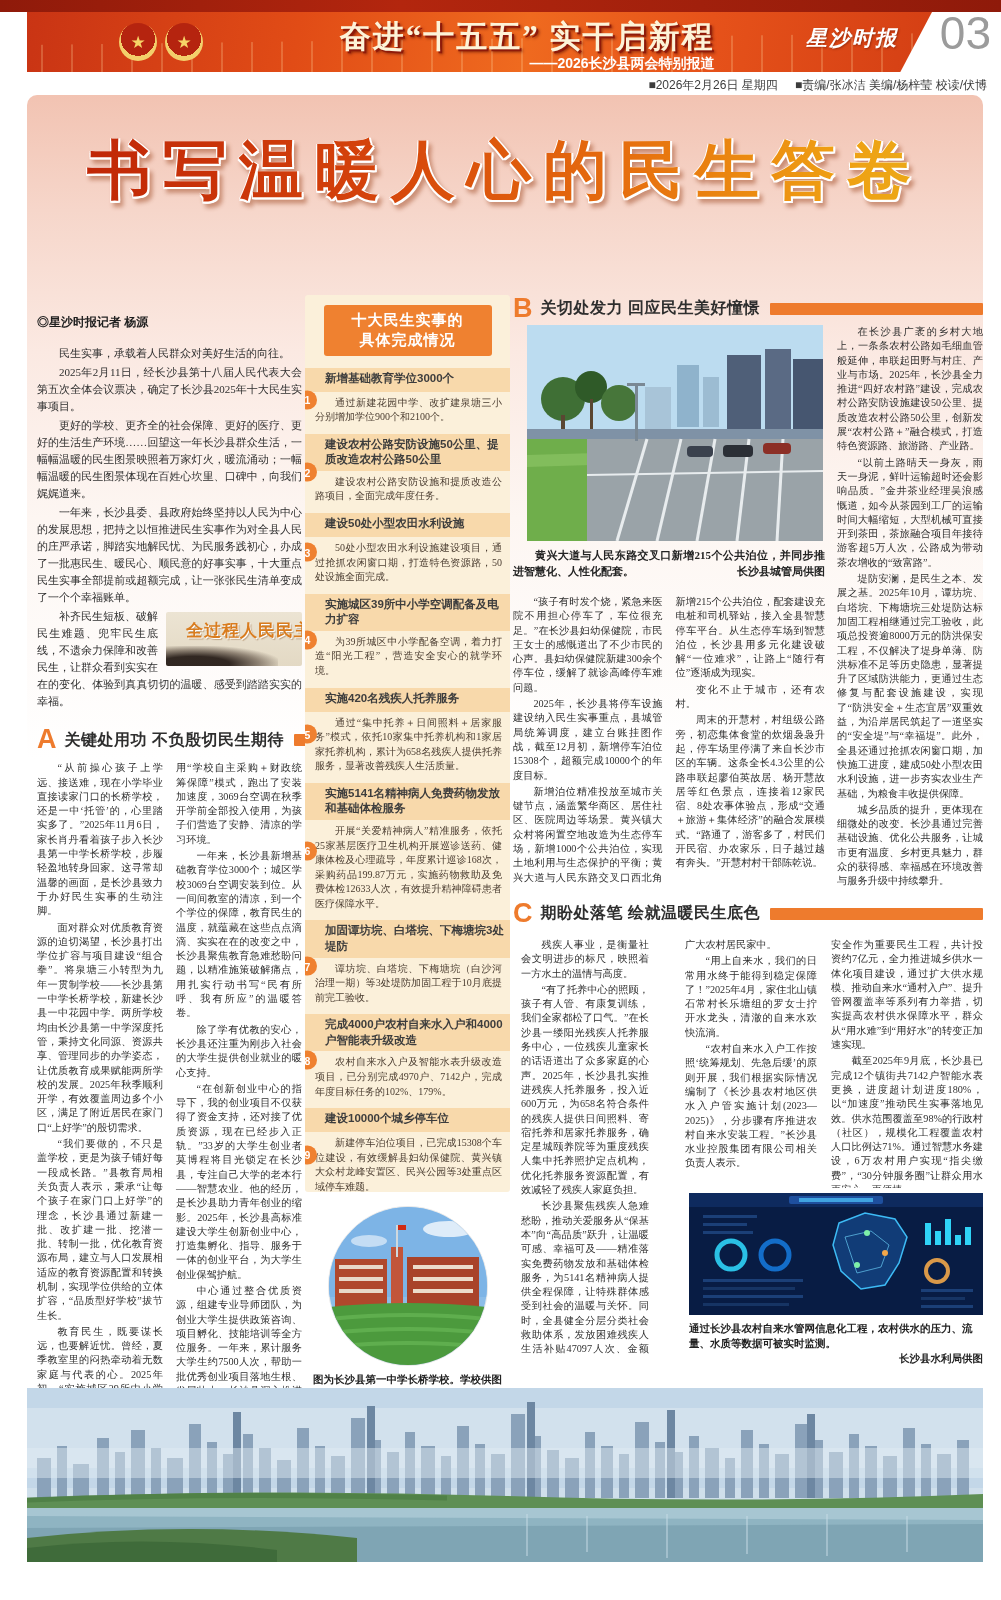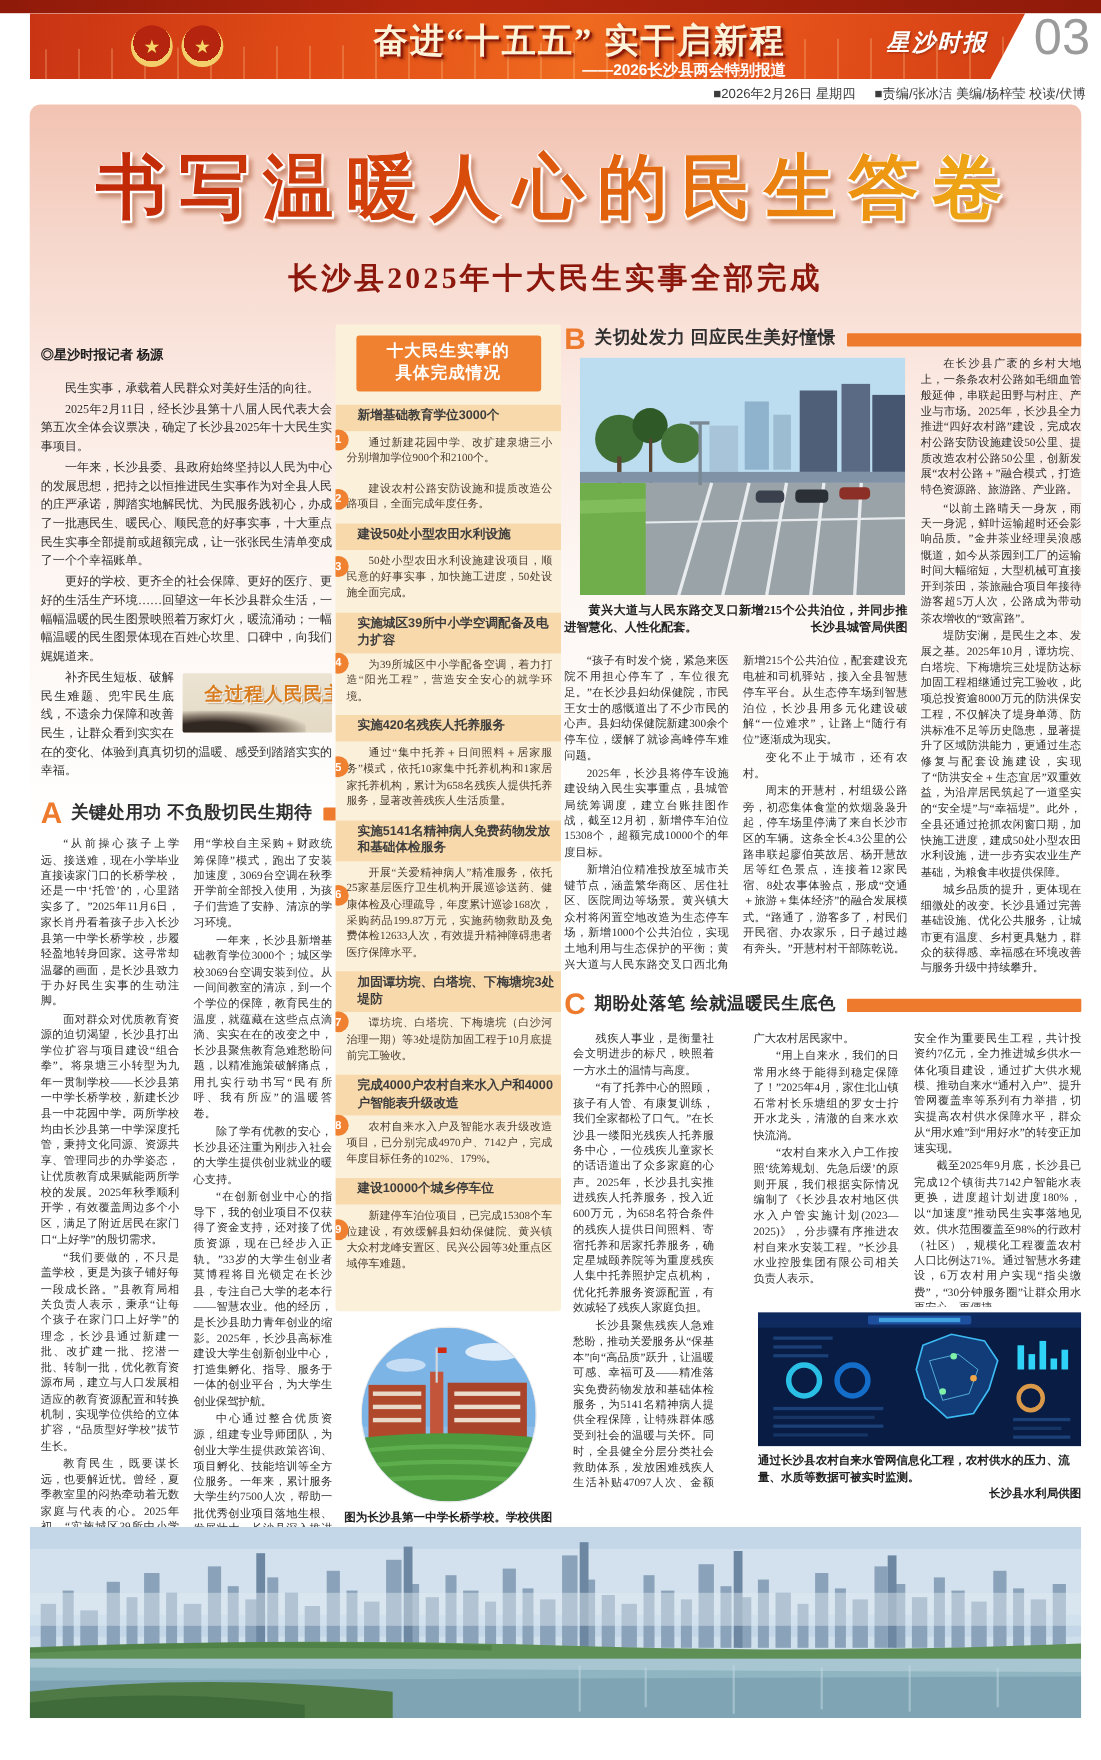--- a/index.html
+++ b/index.html
@@ -127,29 +127,28 @@
     <div class="paper-name">星沙时报</div>
   </div>
   <div class="page-num">03</div>
   <div class="date-line">
     <span>■2026年2月26日 星期四</span><span class="sep"></span>
     <span>■责编/张冰洁 美编/杨梓莹 校读/伏博</span>
   </div>
 
   <div class="content">
     <div class="headline">书写温暖人心的民生答卷</div>
-    <div class="headline-sub">长沙县2025年十大民生实事全部完成</div>
 
     <div class="col-left body-text">
       <div class="byline">◎星沙时报记者 杨源</div>
       <div class="intro">
         <p>民生实事，承载着人民群众对美好生活的向往。</p>
         <p>2025年2月11日，经长沙县第十八届人民代表大会第五次全体会议票决，确定了长沙县2025年十大民生实事项目。</p>
+        <p>更好的学校、更齐全的社会保障、更好的医疗、更好的生活生产环境……回望这一年长沙县群众生活，一幅幅温暖的民生图景映照着万家灯火，暖流涌动；一幅幅温暖的民生图景体现在百姓心坎里、口碑中，向我们娓娓道来。</p>
         <p>一年来，长沙县委、县政府始终坚持以人民为中心的发展思想，把持之以恒推进民生实事作为对全县人民的庄严承诺，脚踏实地解民忧、为民服务践初心，办成了一批惠民生、暖民心、顺民意的好事实事，十大重点民生实事全部提前或超额完成，让一张张民生清单变成了一个个幸福账单。</p>
-        <p>更好的学校、更齐全的社会保障、更好的医疗、更好的生活生产环境……回望这一年长沙县群众生活，一幅幅温暖的民生图景映照着万家灯火，暖流涌动；一幅幅温暖的民生图景体现在百姓心坎里、口碑中，向我们娓娓道来。</p>
         <div style="overflow:hidden;">
           <div class="democracy-badge">
             <div class="ink"></div>
             <div class="txt"><span>全过程人民民主</span><span class="num">③</span></div>
           </div>
           <p style="font-size:11px;line-height:17px;">补齐民生短板、破解民生难题、兜牢民生底线，不遗余力保障和改善民生，让群众看到实实在在的变化、体验到真真切切的温暖、感受到踏踏实实的幸福。</p>
         </div>
       </div>
       <div class="sec-header">
         <span class="sec-letter">A</span>
@@ -178,31 +177,34 @@
           <span class="ten-badge">1</span>
           <div class="ten-item-title">
               <span class="t">新增基础教育学位3000个</span>
             </div>
           <div class="ten-item-desc">
               <p>通过新建花园中学、改扩建泉塘三小分别增加学位900个和2100个。</p>
             </div>
         </div>
         <div class="ten-item">
           <span class="ten-badge">2</span>
+          <div class="ten-item-title">
+              <span class="t">建设农村公路安防设施50公里、提质改造农村公路50公里</span>
+            </div>
           <div class="ten-item-desc">
               <p>建设农村公路安防设施和提质改造公路项目，全面完成年度任务。</p>
             </div>
         </div>
         <div class="ten-item">
           <span class="ten-badge">3</span>
           <div class="ten-item-title">
               <span class="t">建设50处小型农田水利设施</span>
             </div>
           <div class="ten-item-desc">
-              <p>50处小型农田水利设施建设项目，顺民意的好事实事，加快施工进度，50处设施全面完成。</p>
+              <p>50处小型农田水利设施建设项目，通过抢抓农闲窗口期，打造特色资源路，50处设施全面完成。</p>
             </div>
         </div>
         <div class="ten-item">
           <span class="ten-badge">4</span>
           <div class="ten-item-title">
               <span class="t">实施城区39所中小学空调配备及电力扩容</span>
             </div>
           <div class="ten-item-desc">
               <p>为39所城区中小学配备空调，着力打造“阳光工程”，营造安全安心的就学环境。</p>
             </div>

